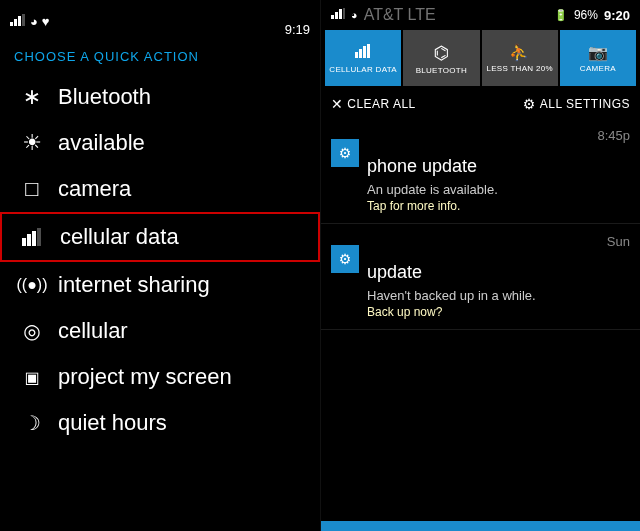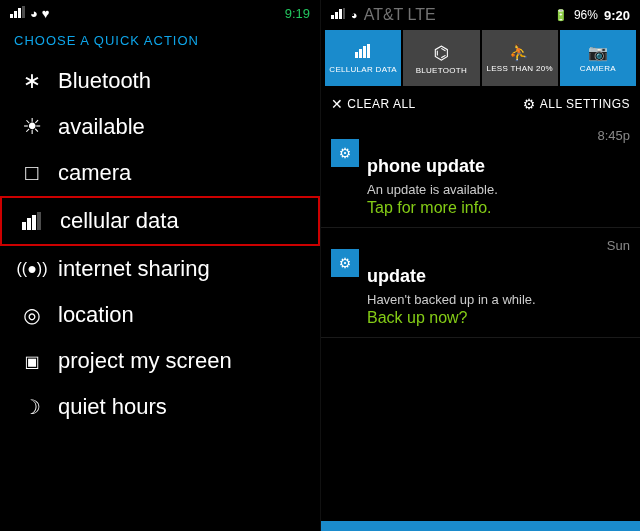--- a/index.html
+++ b/index.html
@@ -193,41 +193,41 @@
       align-items: center;
       justify-content: center;
       color: #fff;
       font-size: 14px;
       border-radius: 0;
       flex-shrink: 0;
     }
 
     .notif-title {
       font-size: 18px;
-      font-weight: 700;
+      font-weight: 400;
       color: #fff;
       margin-top: 28px;
     }
 
     .notif-time {
       font-size: 13px;
       color: #888;
       align-self: flex-start;
     }
 
     .notif-body {
       color: #ccc;
       font-size: 13px;
       padding-left: 36px;
       line-height: 1.4;
     }
 
     .notif-sub {
-      color: #84cc16;
-      font-size: 16px;
+      color: #fef9c3;
+      font-size: 12px;
       padding-left: 36px;
     }
 
     .bottom-bar {
       margin-top: auto;
       height: 10px;
       background: #1a8bcc;
     }
   </style>
 </head>
@@ -240,21 +240,21 @@
         <svg width="16" height="12" viewBox="0 0 16 12" fill="white">
           <rect x="0" y="8" width="3" height="4"></rect>
           <rect x="4" y="5" width="3" height="7"></rect>
           <rect x="8" y="2" width="3" height="10"></rect>
           <rect x="12" y="0" width="3" height="12" opacity="0.3"></rect>
         </svg>
       </span>
       <span style="font-size:13px;">◕</span>
       <span style="font-size:13px; font-weight:bold;">♥</span>
     </div>
-    <span style="font-size:13px; color:#22c55e;">9:19</span>
+    <span style="font-size:13px; color:#ffffff;margin-top:16px;">9:19</span>
   </div>
 
   <div class="left-title">CHOOSE A QUICK ACTION</div>
 
   <div class="menu-item">
     <span class="menu-icon">∗</span>
     <span class="menu-label">Bluetooth</span>
   </div>
 
   <div class="menu-item">
@@ -279,21 +279,21 @@
     <span class="menu-label">cellular data</span>
   </div>
 
   <div class="menu-item">
     <span class="menu-icon" style="font-size:16px;">((●))</span>
     <span class="menu-label">internet sharing</span>
   </div>
 
   <div class="menu-item">
     <span class="menu-icon" style="font-size:20px;">◎</span>
-    <span class="menu-label">location</span>
+    <span class="menu-label">cellular</span>
   </div>
 
   <div class="menu-item">
     <span class="menu-icon" style="font-size:16px;">▣</span>
     <span class="menu-label">project my screen</span>
   </div>
 
   <div class="menu-item">
     <span class="menu-icon" style="font-size:20px;">☽</span>
     <span class="menu-label">quiet hours</span>

